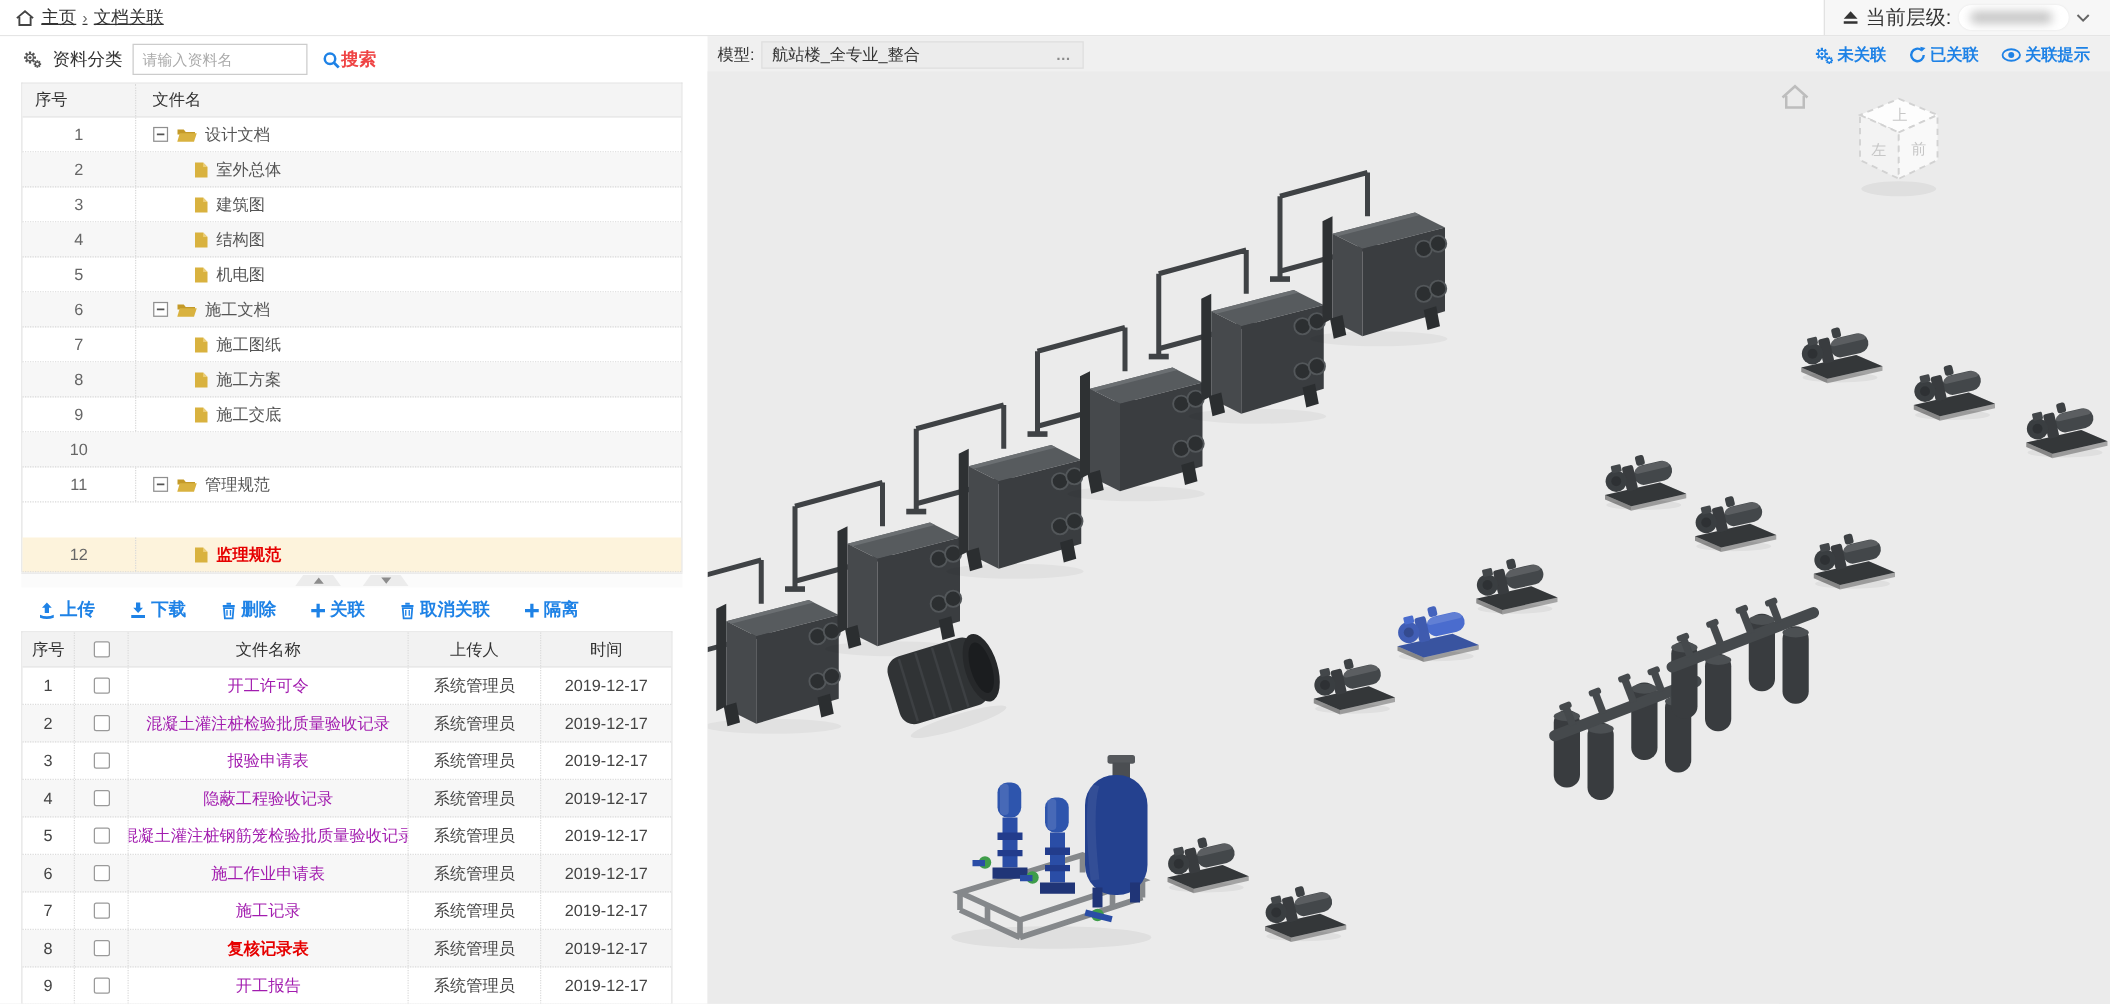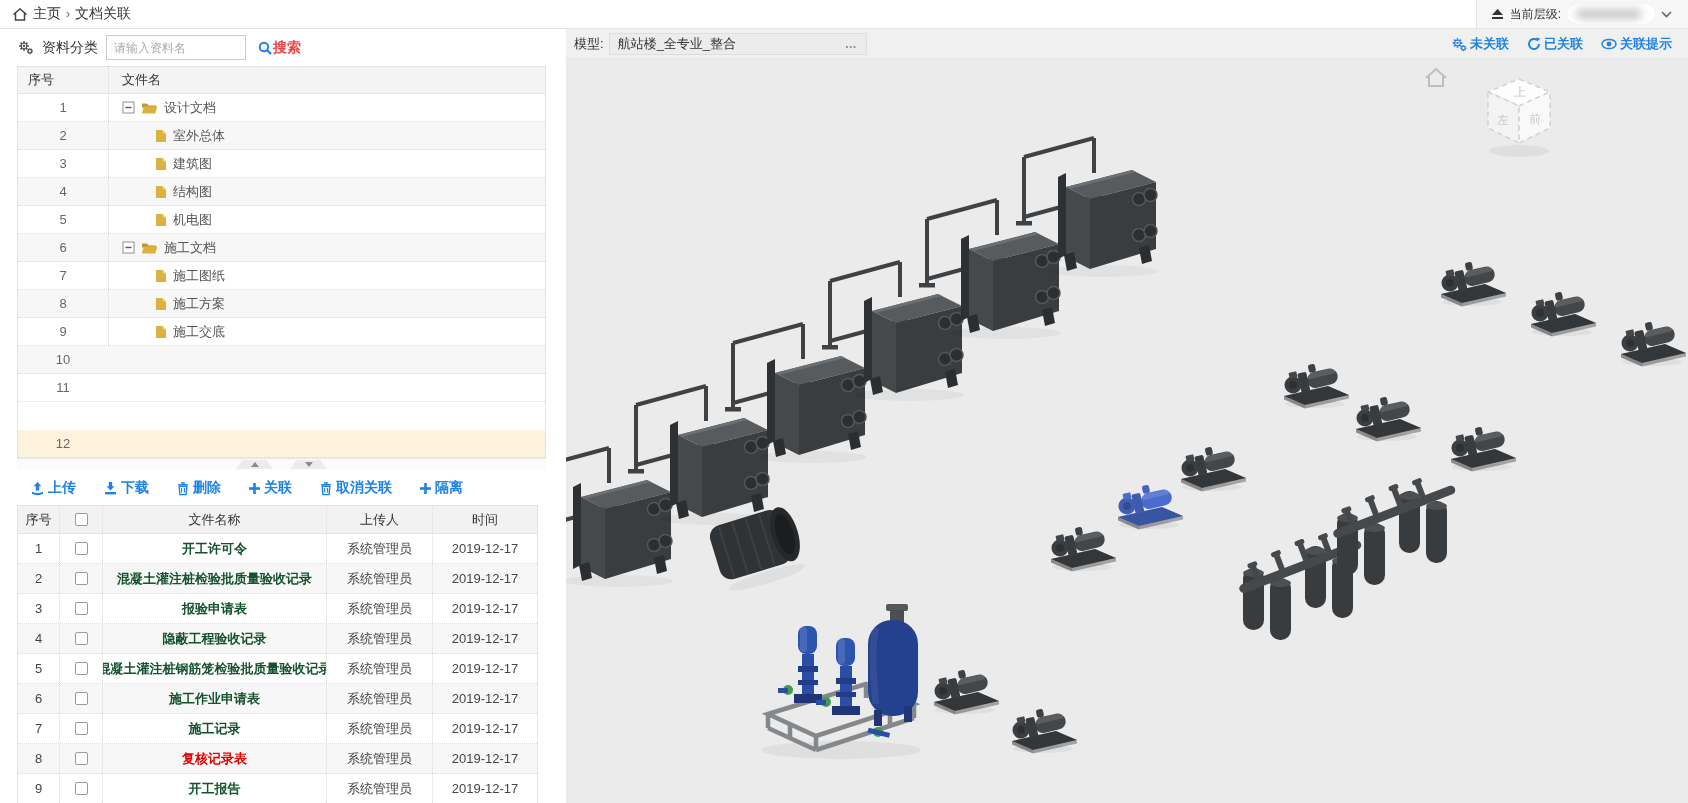--- a/index.html
+++ b/index.html
@@ -1,23 +1,23 @@
 <!DOCTYPE html>
 <html><head>
 <meta charset="utf-8">
 <style>
   * { margin:0; padding:0; box-sizing:border-box; }
   html,body { width:1688px; height:803px; overflow:hidden; }
   body { font-family:"Liberation Sans","DejaVu Sans",sans-serif; background:#f0f0f0; color:#333; }
 
   
   .topbar { height:29px; background:#fff; border-bottom:1px solid #e5e5e5; display:flex; align-items:center; justify-content:space-between; }
-  .breadcrumb { display:flex; align-items:center; gap:5px; padding-left:12px; font-size:14px; color:#333; }
+  .breadcrumb { display:flex; align-items:center; gap:5px; padding-left:12px; font-size:14px; color:#333;text-decoration:underline; }
   .crumb-sep { color:#666; font-size:12px; }
-  .level-group { display:flex; align-items:center; gap:6px; height:100%; padding:0 16px 0 14px; border-left:1px solid #e2e2e2; background:#f7f7f7; font-size:12px; color:#333; }
+  .level-group { display:flex; align-items:center; gap:6px; height:100%; padding:0 16px 0 14px; border-left:1px solid #e2e2e2; background:#f7f7f7; font-size:16px; color:#333; }
   .blur-pill { width:88px; height:20px; border-radius:10px; background:#fff; position:relative; overflow:hidden; box-shadow:0 0 2px rgba(0,0,0,.08); }
   .blur-pill::after { content:""; position:absolute; left:9px; top:5px; width:66px; height:10px; border-radius:5px; background:#c6c6c6; filter:blur(4px); }
 
   .main { display:flex; height:774px; }
 
   
   .left-panel { width:566px; flex:none; background:#fff; overflow:hidden; }
   .classify-row { display:flex; align-items:center; height:37px; padding-left:17px; gap:8px; }
   .classify-title { font-size:14px; font-weight:normal; color:#333; }
   .search-input { width:140px; height:25px; border:1px solid #ccc; font-size:12px; padding:0 7px; color:#333; outline:none; font-family:inherit; }
@@ -48,21 +48,21 @@
   .f-head { display:flex; height:28px; background:#f2f2f2; border-bottom:1px solid #e5e5e5; font-size:13px; color:#333; align-items:stretch; }
   .f-cell { display:flex; align-items:center; justify-content:center; border-left:1px dotted #dcdcdc; overflow:hidden; white-space:nowrap; }
   .f-cell:first-child { border-left:none; }
   .c0 { width:41px; flex:none; }
   .c1 { width:43px; flex:none; }
   .c2 { width:224px; flex:none; }
   .c3 { width:106px; flex:none; }
   .c4 { flex:1; }
   .f-row { display:flex; height:30px; font-size:13px; color:#444; border-bottom:1px dotted #dcdcdc; align-items:stretch; }
   .f-row.alt { background:#f7f7f7; }
-  .f-link { color:#14532d; cursor:pointer;font-weight:bold; }
+  .f-link { color:#a21caf; cursor:pointer; }
   .cbx { appearance:none; width:13px; height:13px; border:1px solid #9a9a9a; border-radius:2px; background:#fff; cursor:pointer; }
 
   
   .viewer { flex:1; display:flex; flex-direction:column; min-width:0; }
   .viewer-header { height:28px; display:flex; align-items:center; padding:2px 16px 0 8px; gap:5px; font-size:13px; color:#333; }
   .model-box { width:258px; height:22px; background:#ececec; border:1px solid #dedede; display:flex; align-items:center; padding:0 8px; gap:4px; cursor:pointer; }
   .model-name { overflow:hidden; white-space:nowrap; }
   .dots { margin-left:auto; color:#8a8a8a; letter-spacing:1px; font-weight:bold; font-size:12px; }
   .viewer-actions { margin-left:auto; display:flex; gap:18px; }
   .action-btn { display:flex; align-items:center; gap:3px; color:#1e82e6; font-size:13px; font-weight:600; cursor:pointer; }
@@ -244,23 +244,42 @@
                 <path d="M7.5,1 L11,4.5 H7.5 Z" fill="#eccf7a"></path>
               </svg>
               <span>施工交底</span>
             </div>
           </div>
           <div class="t-row alt">
             <div class="t-no">10</div>
           </div>
           <div class="t-row">
             <div class="t-no">11</div>
+            <div class="t-name">
+              <svg class="icon" width="13" height="13" viewBox="0 0 13 13">
+                <rect x="1" y="1" width="11" height="11" fill="#fff" stroke="#8f8f8f"></rect>
+                <line x1="3.5" y1="6.5" x2="9.5" y2="6.5" stroke="#555" stroke-width="1.4"></line>
+              </svg>
+              <svg class="icon" width="17" height="14" viewBox="0 0 17 14">
+                <path d="M1,2.5 h5 l1.6,2 H15 v2 H1 Z" fill="#c49a28"></path>
+                <path d="M2.8,5.5 H16.4 L14.2,12.4 H0.8 Z" fill="#d9b23f"></path>
+              </svg>
+              <span>管理规范</span>
+            </div>
           </div>
           <div class="t-row alt selected">
             <div class="t-no">12</div>
+            <div class="t-name">
+              <span class="t-indent"></span>
+              <svg class="icon" width="12" height="14" viewBox="0 0 12 14">
+                <path d="M1,1 h6.5 L11,4.5 V13 H1 Z" fill="#d9b23f"></path>
+                <path d="M7.5,1 L11,4.5 H7.5 Z" fill="#eccf7a"></path>
+              </svg>
+              <span class="red">监理规范</span>
+            </div>
           </div>
         </div>
     </div>
 
     <div class="splitter">
       <div class="split-btn">
           <span class="tri-up"></span>
         </div>
       <div class="split-btn">
           <span class="tri-down"></span>

